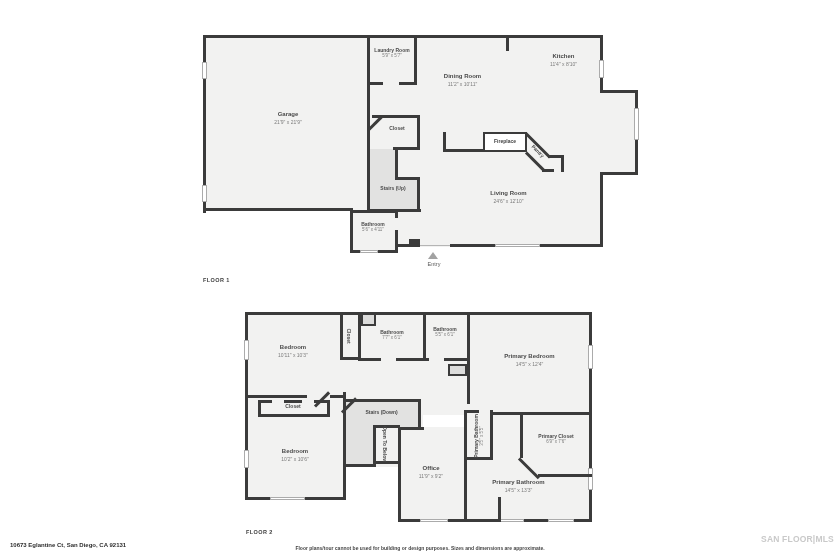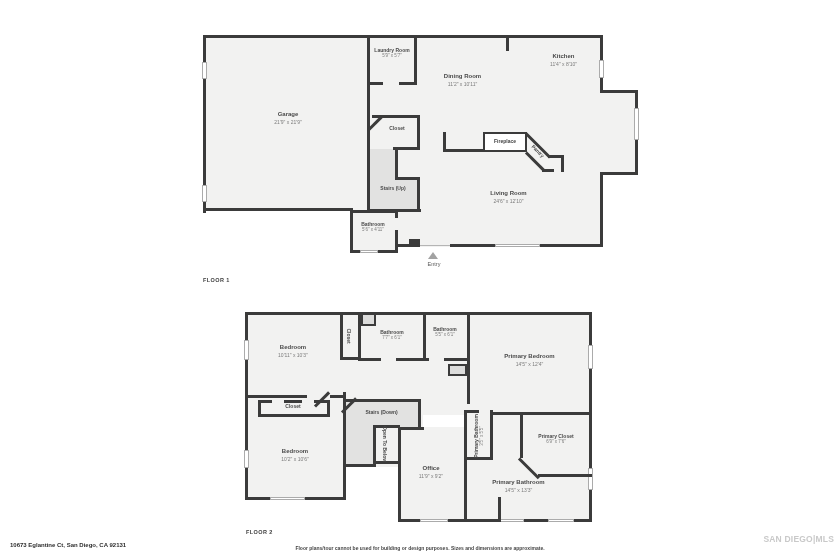--- a/index.html
+++ b/index.html
@@ -254,15 +254,15 @@
   </div>
   <div class="rl" style="left:466px;top:479px;width:105px;">
     <div class="nm">Primary Bathroom</div>
     <div class="dm">14'5" x 13'3"</div>
   </div>
 
   <div class="flabel" style="left:246px;top:529px;">FLOOR 2</div>
 
   <div class="footer-addr">10673 Eglantine Ct, San Diego, CA 92131</div>
   <div class="footer-disc">Floor plans/tour cannot be used for building or design purposes. Sizes and dimensions are approximate.</div>
-  <div class="wm">SAN DIEGO|MLS</div>
+  <div class="wm">SAN FLOOR|MLS</div>
 
 </div>
 
 </body></html>

